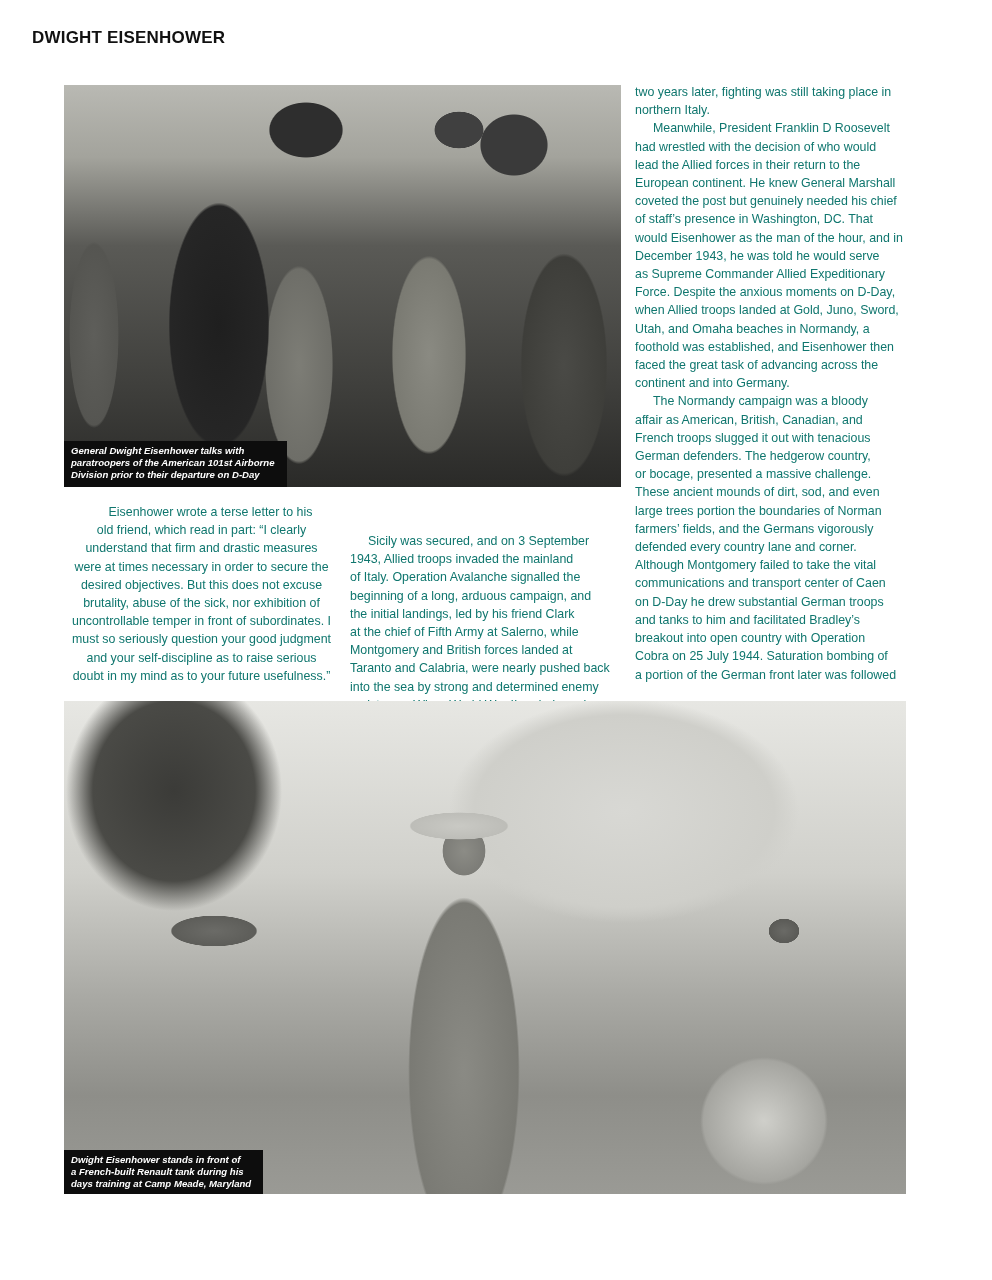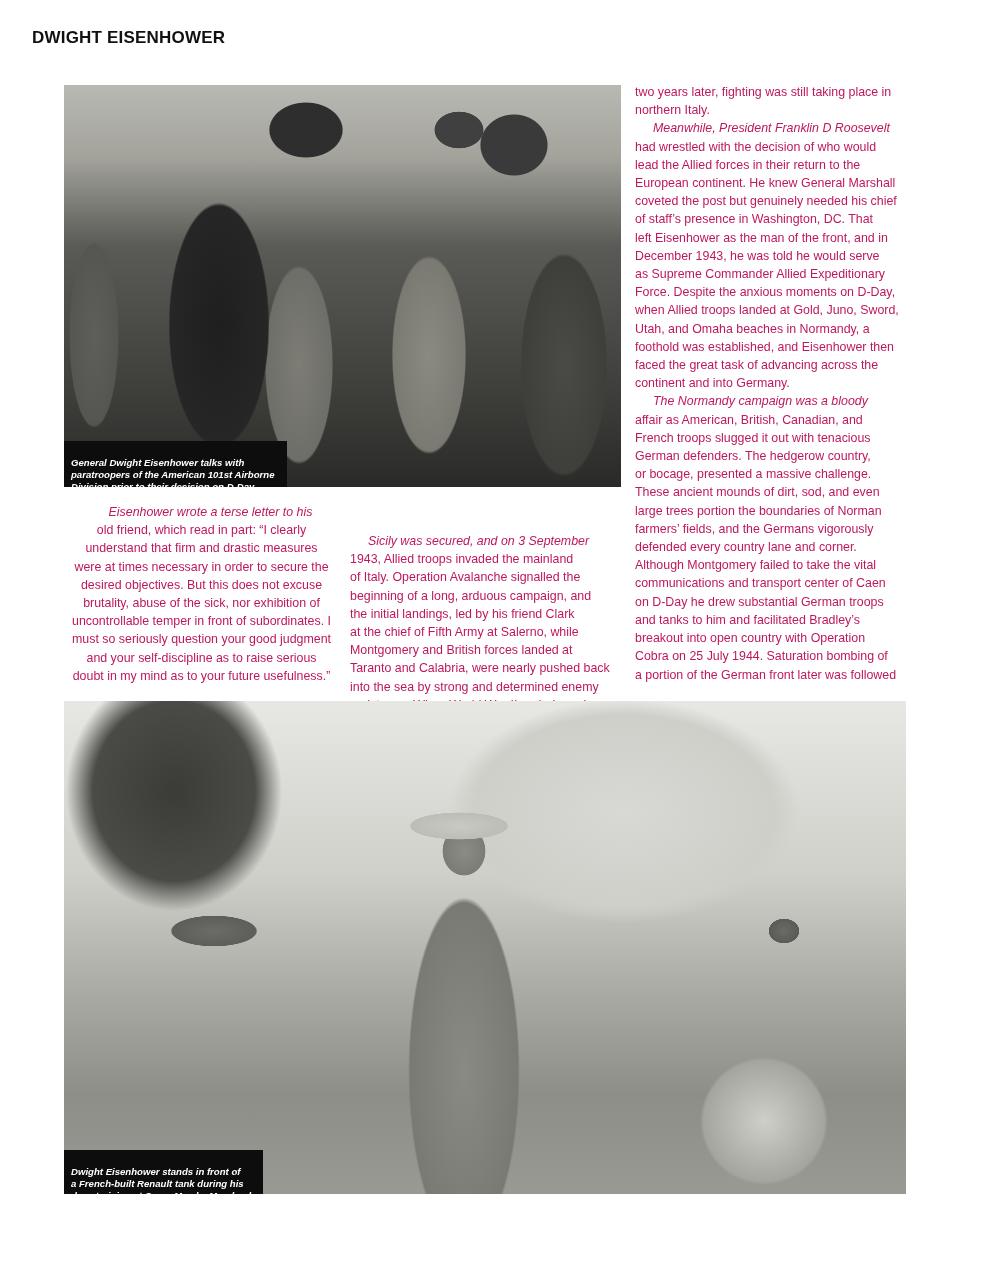--- a/index.html
+++ b/index.html
@@ -27,41 +27,41 @@
       radial-gradient(ellipse 35px 40px at 400px 150px, #8c8c86 0%, #7c7c77 60%, transparent 62%),
       radial-gradient(ellipse 90px 280px at 400px 370px, #8a8a84 0%, #7a7a74 60%, transparent 62%),
       radial-gradient(ellipse 25px 20px at 720px 230px, #6a6a66 0%, #5a5a56 60%, transparent 62%),
       radial-gradient(ellipse 110px 110px at 700px 420px, #cfcfca 0%, #a5a5a0 55%, transparent 58%),
       radial-gradient(ellipse 70px 25px at 150px 230px, #6b6b67 0%, #5d5d59 60%, transparent 62%),
       radial-gradient(ellipse 180px 200px at 110px 90px, #3b3b38 0%, #4a4a46 45%, transparent 60%),
       radial-gradient(ellipse 250px 160px at 560px 110px, #d8d8d4 0%, #cfcfca 60%, transparent 70%),
       linear-gradient(180deg, #e7e7e3 0%, #d0d0cb 35%, #a9a9a4 60%, #8e8e89 80%, #9a9a95 100%); }
   .caption { position: absolute; background: #0d0d0d; color: #ffffff;
              font-family: "Liberation Sans", sans-serif; font-style: italic; font-weight: bold;
-             font-size: 9.6px; line-height: 12px; padding: 16px 6px 3px 7px; box-sizing: border-box; }
+             font-size: 9.6px; line-height: 12px; padding: 4px 6px 3px 7px; box-sizing: border-box; }
   .caption-top { left: 0; bottom: 0; width: 223px; height: 46px; }
   .caption-bottom { left: 0; bottom: 0; width: 199px; height: 44px; }
   .caption span { display: block; white-space: nowrap; }
-  .col { position: absolute; font-size: 12.4px; line-height: 18.2px; color: #be185d; }
+  .col { position: absolute; font-size: 12.4px; line-height: 18.2px; color: #0f766e; }
   .col span.line { display: block; white-space: nowrap; }
-  .col span.indent { padding-left: 18px; font-style: italic; }
+  .col span.indent { padding-left: 18px; }
   .col-1 { left: 64px; top: 503px; width: 275px; text-align: center; }
   .col-2 { left: 350px; top: 503px; width: 275px; margin-top: 29px; }
   .col-3 { left: 635px; top: 83px; width: 275px; }
 </style>
 </head>
 <body>
 
 <div class="running-head">DWIGHT EISENHOWER</div>
 
 <div class="photo photo-top">
   <div class="caption caption-top">
     <span>General Dwight Eisenhower talks with</span>
     <span>paratroopers of the American 101st Airborne</span>
-    <span>Division prior to their decision on D-Day</span>
+    <span>Division prior to their departure on D-Day</span>
   </div>
 </div>
 
 <div class="col col-1">
   <span class="line indent">Eisenhower wrote a terse letter to his</span>
   <span class="line">old friend, which read in part: “I clearly</span>
   <span class="line">understand that firm and drastic measures</span>
   <span class="line">were at times necessary in order to secure the</span>
   <span class="line">desired objectives. But this does not excuse</span>
   <span class="line">brutality, abuse of the sick, nor exhibition of</span>
@@ -86,21 +86,21 @@
 
 <div class="col col-3">
   <span class="line">two years later, fighting was still taking place in</span>
   <span class="line">northern Italy.</span>
   <span class="line indent">Meanwhile, President Franklin D Roosevelt</span>
   <span class="line">had wrestled with the decision of who would</span>
   <span class="line">lead the Allied forces in their return to the</span>
   <span class="line">European continent. He knew General Marshall</span>
   <span class="line">coveted the post but genuinely needed his chief</span>
   <span class="line">of staff’s presence in Washington, DC. That</span>
-  <span class="line">left Eisenhower as the man of the front, and in</span>
+  <span class="line">would Eisenhower as the man of the hour, and in</span>
   <span class="line">December 1943, he was told he would serve</span>
   <span class="line">as Supreme Commander Allied Expeditionary</span>
   <span class="line">Force. Despite the anxious moments on D-Day,</span>
   <span class="line">when Allied troops landed at Gold, Juno, Sword,</span>
   <span class="line">Utah, and Omaha beaches in Normandy, a</span>
   <span class="line">foothold was established, and Eisenhower then</span>
   <span class="line">faced the great task of advancing across the</span>
   <span class="line">continent and into Germany.</span>
   <span class="line indent">The Normandy campaign was a bloody</span>
   <span class="line">affair as American, British, Canadian, and</span>

